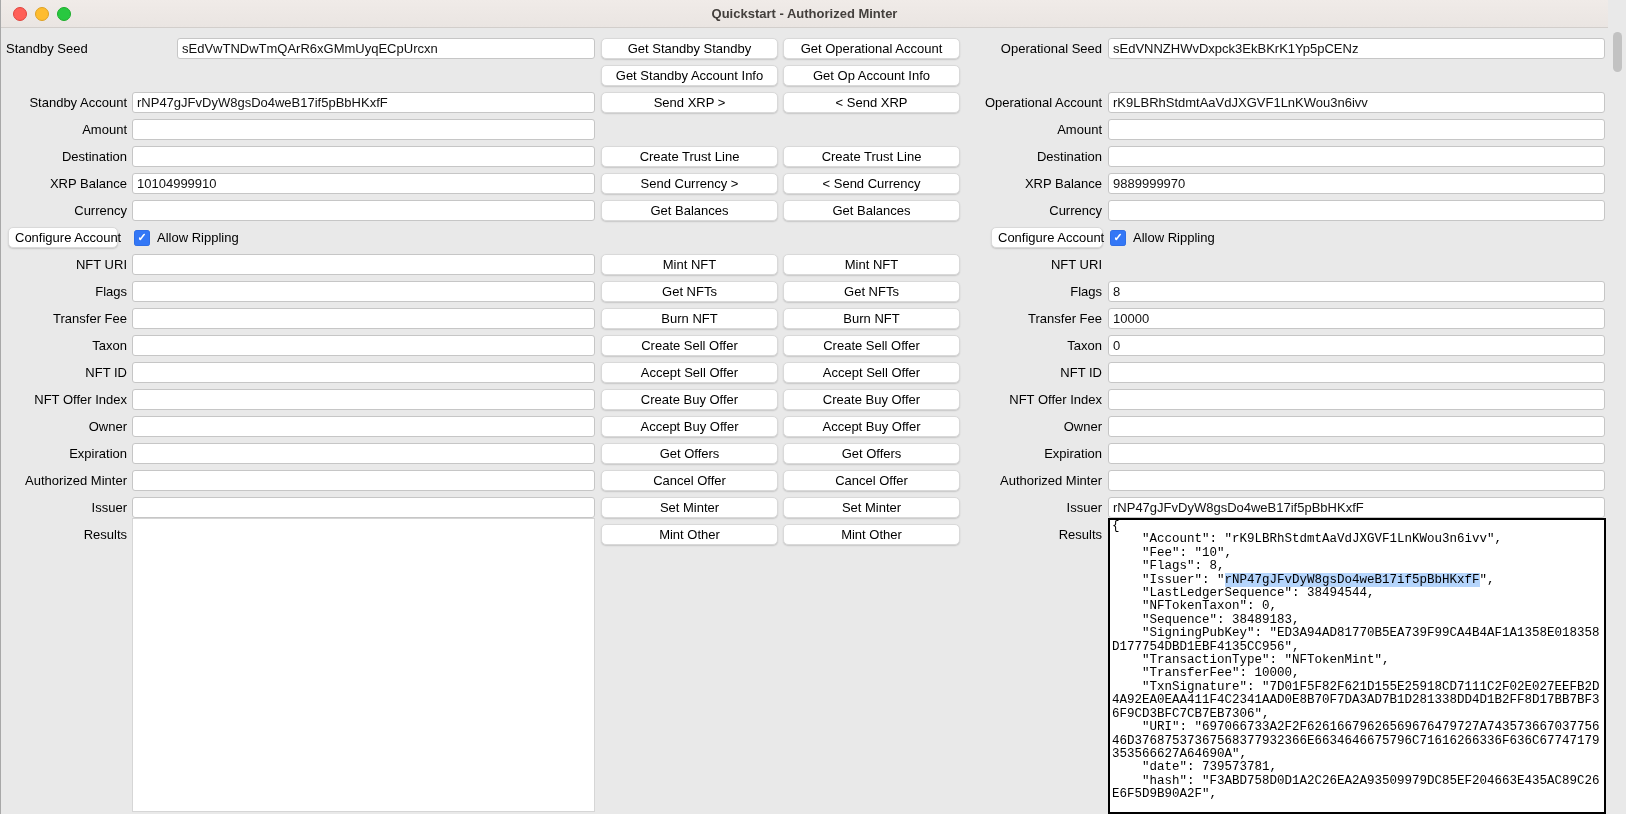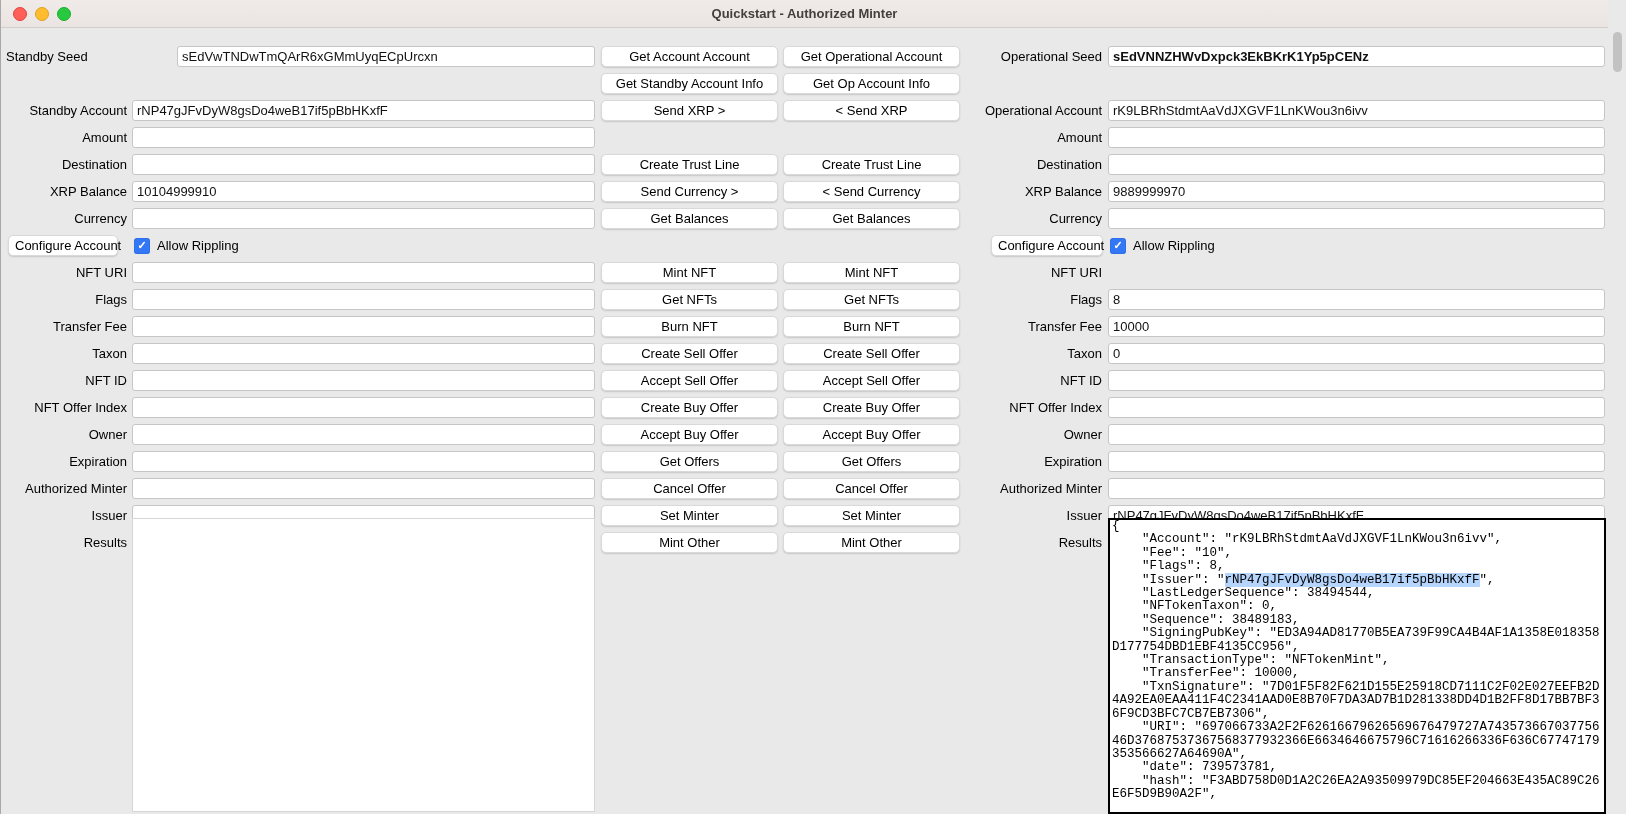--- a/index.html
+++ b/index.html
@@ -26,21 +26,21 @@
   .wtitle{font-size:13px;font-weight:bold;color:#433f3c;}
   
   .content{
     position:absolute;top:27px;left:0;right:0;bottom:0;
   }
   .grid{
     position:absolute;top:0;left:0;right:0;bottom:0;
     display:grid;
     grid-template-columns:128px 470px 182px 182px 141px 1fr;
     grid-auto-rows:27px;
-    padding-top:16px;
+    padding-top:8px;
     align-items:center;
   }
   .c1{grid-column:1}.c2{grid-column:2}.c3{grid-column:3}
   .c4{grid-column:4}.c5{grid-column:5}.c6{grid-column:6}
   .lbl{font-size:13px;color:#000;text-align:right;width:100%;box-sizing:border-box;padding-right:2px;white-space:nowrap;}
   .lbl.first{text-align:left;padding-left:5px;}
   .field{
     height:21px;box-sizing:border-box;
     border:1px solid #c6c6c6;border-radius:3px;background:#fff;
     font-family:"Liberation Sans", sans-serif;font-size:13px;color:#111;
@@ -102,24 +102,24 @@
     <span class="light green"></span>
   </div>
   <span class="wtitle">Quickstart - Authorized Minter</span>
 </div>
 
 <div class="content">
   <div class="grid">
 
     <div class="lbl first c1" style="grid-row:1">Standby Seed</div>
     <input class="field c2" style="grid-row: 1; margin-left: 48px;" value="sEdVwTNDwTmQArR6xGMmUyqECpUrcxn">
-    <button class="btn c3" style="grid-row:1">Get Account Account</button>
+    <button class="btn c3" style="grid-row:1">Get Standby Standby</button>
     <button class="btn c4" style="grid-row:1">Get Operational Account</button>
     <div class="lbl c5" style="grid-row:1">Operational Seed</div>
-    <input class="field c6" style="grid-row: 1; font-weight: bold;" value="sEdVNNZHWvDxpck3EkBKrK1Yp5pCENz">
+    <input class="field c6" style="grid-row: 1;" value="sEdVNNZHWvDxpck3EkBKrK1Yp5pCENz">
 
     <button class="btn c3" style="grid-row:2">Get Standby Account Info</button>
     <button class="btn c4" style="grid-row:2">Get Op Account Info</button>
 
     <div class="lbl c1" style="grid-row:3">Standby Account</div>
     <input class="field c2" style="grid-row: 3;" value="rNP47gJFvDyW8gsDo4weB17if5pBbHKxfF">
     <button class="btn c3" style="grid-row:3">Send XRP &gt;</button>
     <button class="btn c4" style="grid-row:3">&lt; Send XRP</button>
     <div class="lbl c5" style="grid-row:3">Operational Account</div>
     <input class="field c6" style="grid-row: 3;" value="rK9LBRhStdmtAaVdJXGVF1LnKWou3n6ivv">

